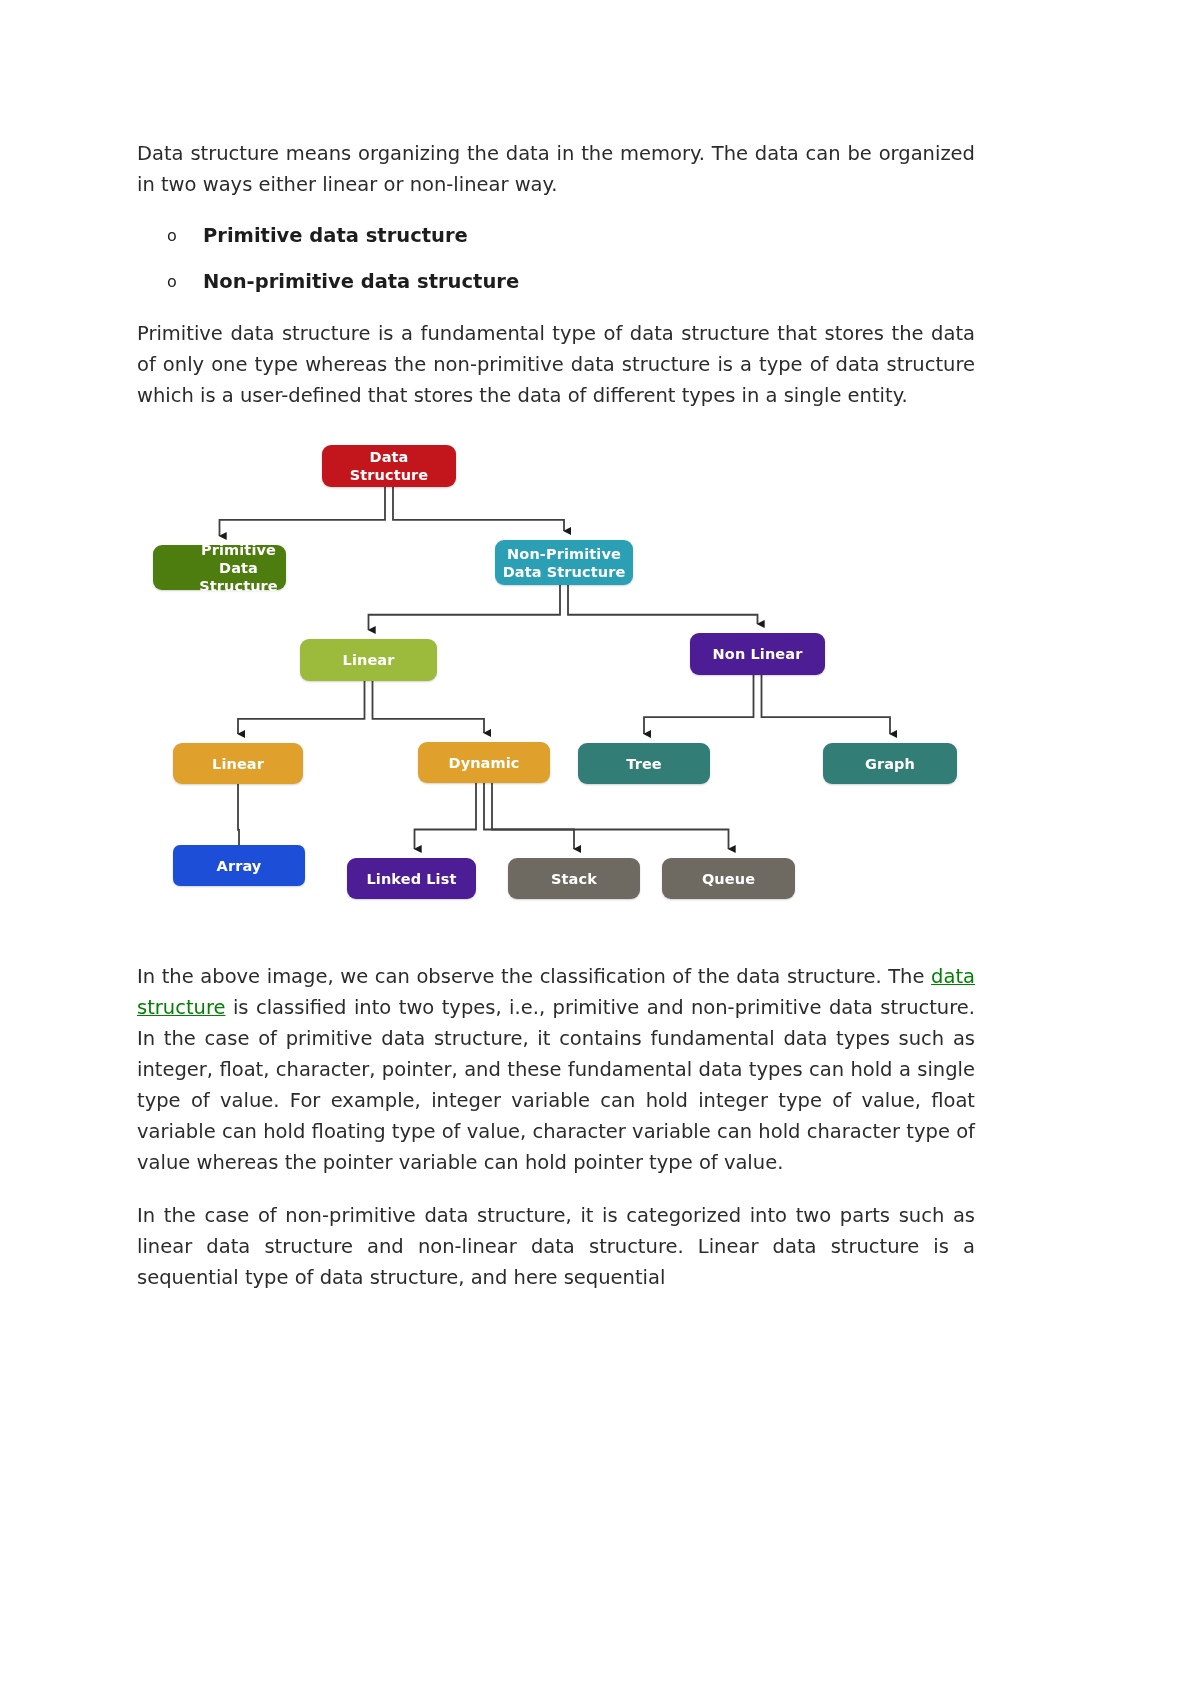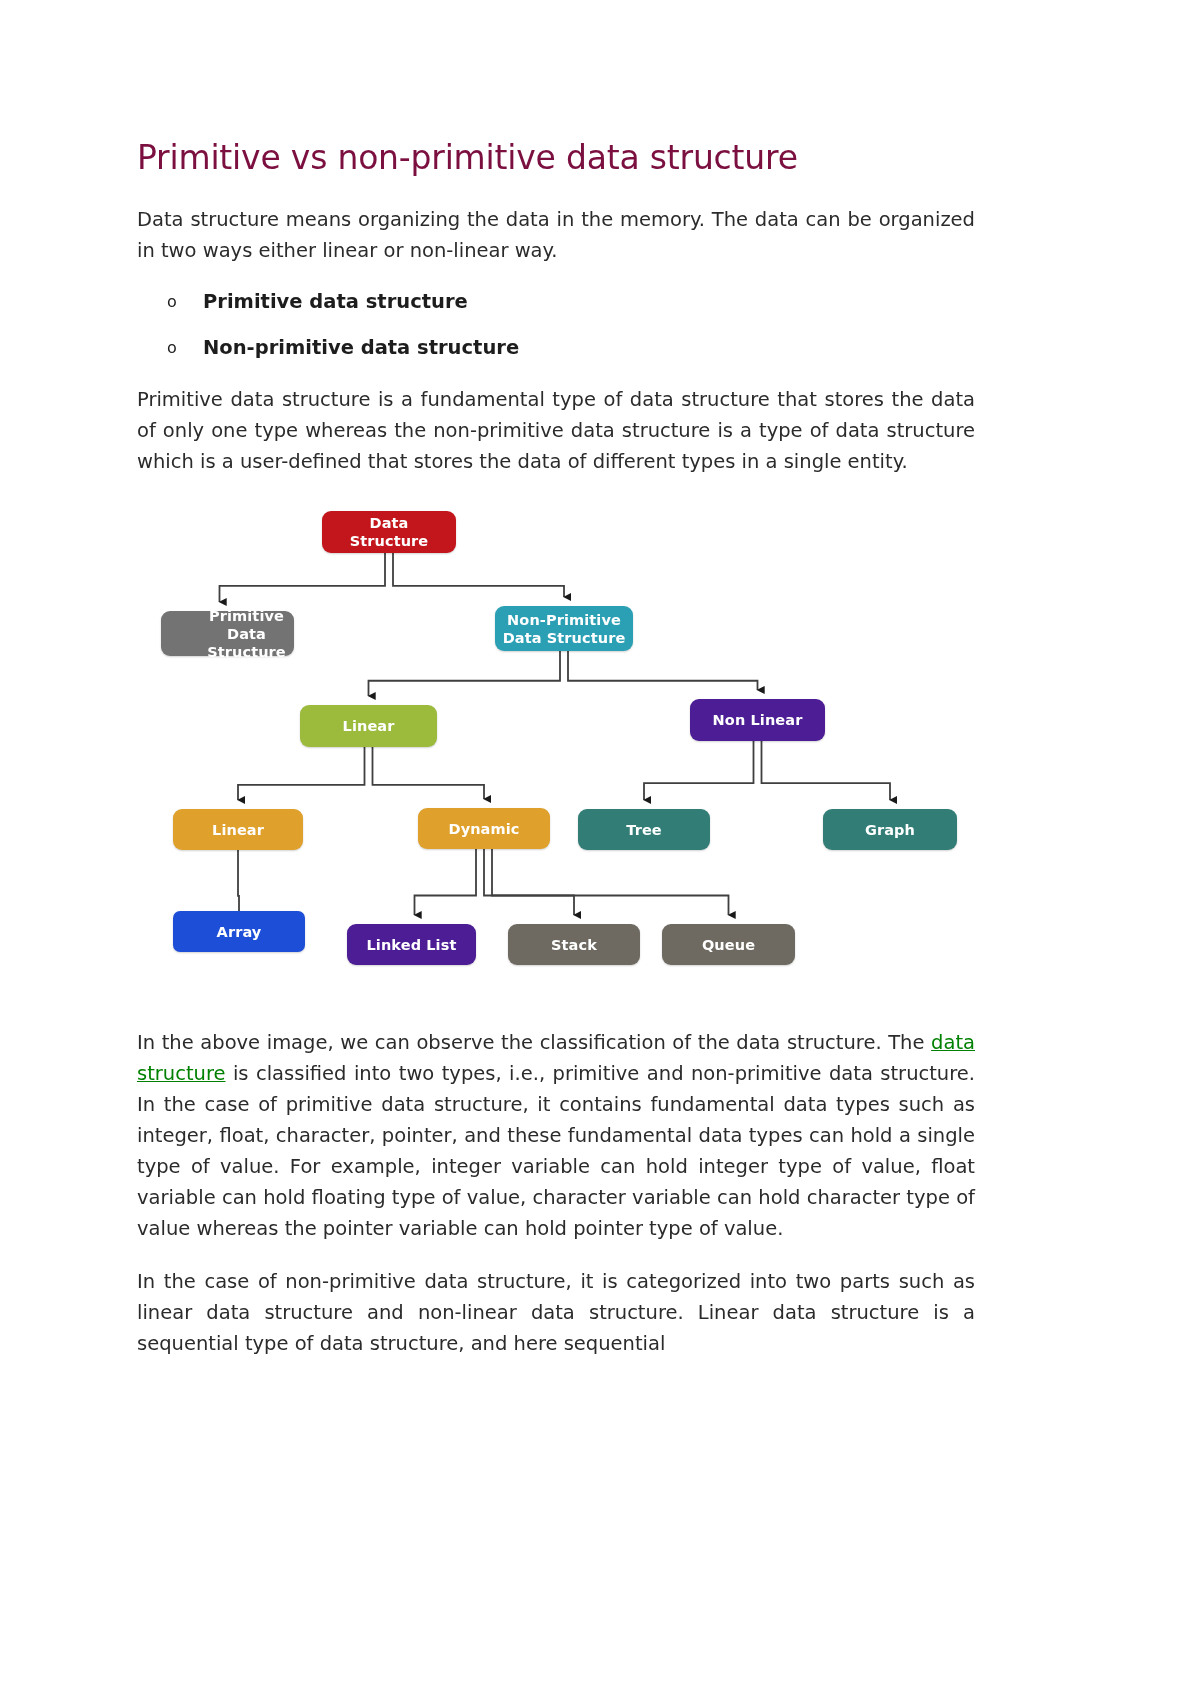--- a/index.html
+++ b/index.html
@@ -107,21 +107,20 @@
     letter-spacing: 0.1px;
     box-shadow: 0 1px 2px rgba(0,0,0,0.18);
   }
 </style>
 </head>
 <body>
 
 <div class="page">
   <div class="content">
 
-    <h1 class="doc-title">Primitive vs non-primitive data structure</h1>
 
     <p class="para">Data structure means organizing the data in the memory. The data can be organized in two ways either linear or non-linear way.</p>
 
 
     <ul class="bullets">
       <li>
         <span class="marker">o</span>
         <span>Primitive data structure</span>
       </li>
       <li>
@@ -151,21 +150,21 @@
             <path d="M101,349 L101,394.88 L102,394.88 L102,414" stroke="#3f3f3f" stroke-width="1.8" fill="none" marker-end="url(#arrow)"></path>
             <path d="M339,348 L339,394.5 L277.5,394.5 L277.5,414" stroke="#3f3f3f" stroke-width="1.8" fill="none" marker-end="url(#arrow)"></path>
             <path d="M347,348 L347,394.5 L437,394.5 L437,414" stroke="#3f3f3f" stroke-width="1.8" fill="none" marker-end="url(#arrow)"></path>
             <path d="M355,348 L355,394.5 L591.5,394.5 L591.5,414" stroke="#3f3f3f" stroke-width="1.8" fill="none" marker-end="url(#arrow)"></path>
           </g>
       </svg>
 
       <div class="node" style="left: 185px; top: 10px; width: 134px; height: 42px; background: rgb(195, 22, 28);">
           <span>Data Structure</span>
         </div>
-      <div class="node" style="left: 24px; top: 110px; width: 133px; height: 45px; background: #737373; padding-left: 44px;">
+      <div class="node" style="left: 16px; top: 110px; width: 133px; height: 45px; background: #4d7c0f; padding-left: 44px;">
           <span>Primitive Data<br>Structure</span>
         </div>
       <div class="node" style="left: 358px; top: 105px; width: 138px; height: 45px; background: rgb(43, 160, 181);">
           <span>Non-Primitive<br>Data Structure</span>
         </div>
       <div class="node" style="left: 163px; top: 204px; width: 137px; height: 42px; background: rgb(156, 187, 60);">
           <span>Linear</span>
         </div>
       <div class="node" style="left: 553px; top: 198px; width: 135px; height: 42px; background: #4c1d95;">
           <span>Non Linear</span>

